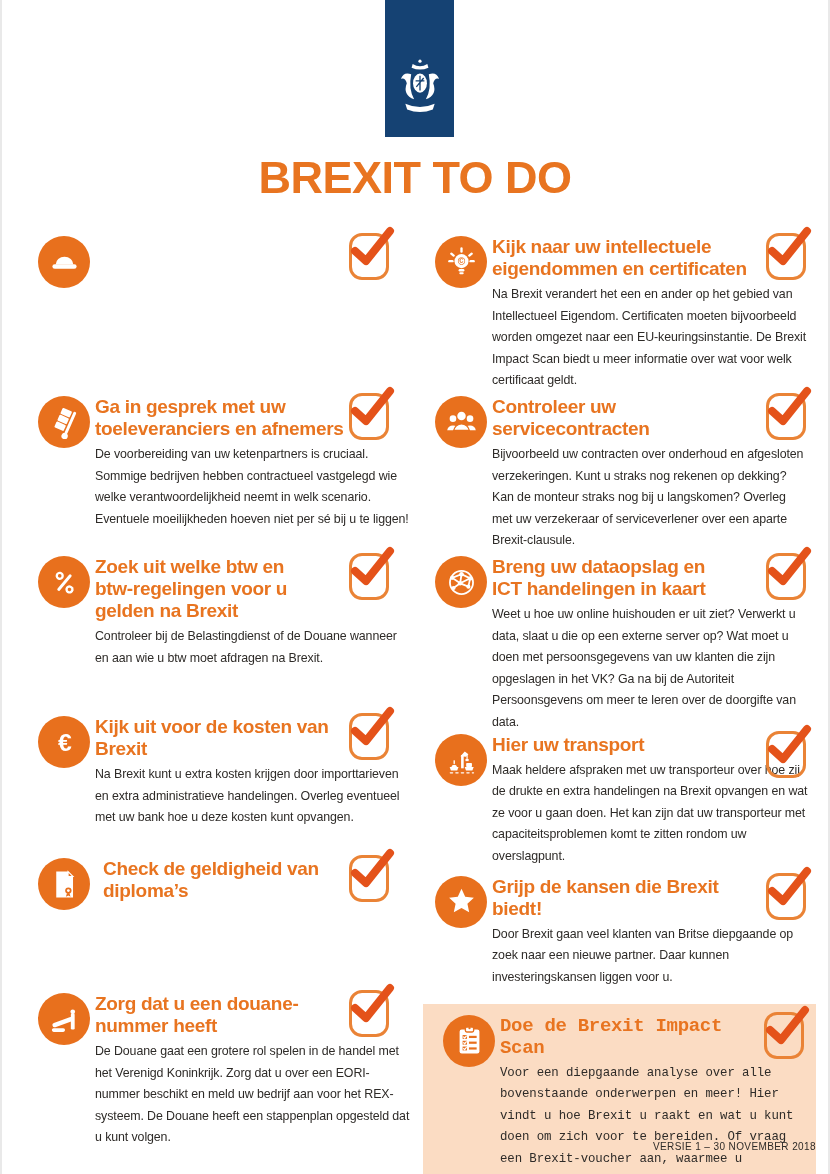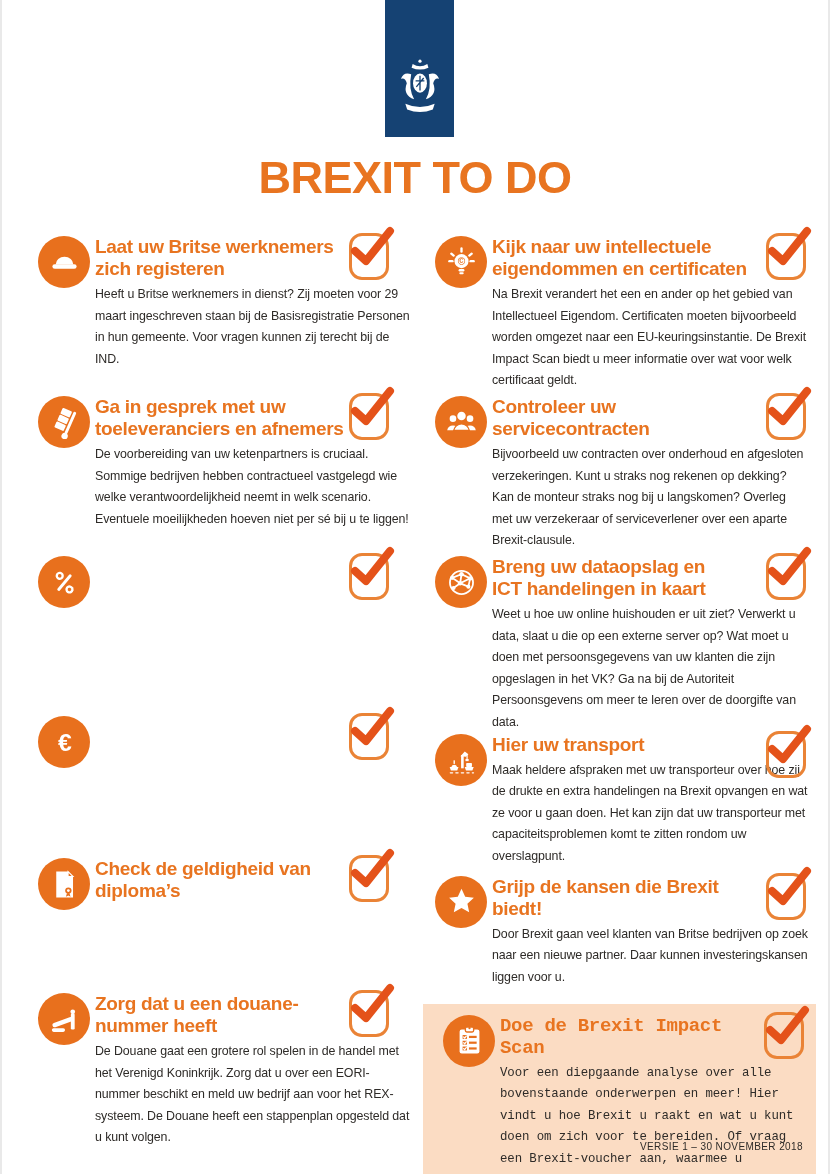--- a/index.html
+++ b/index.html
@@ -25,21 +25,21 @@
   .main-title{
     position:absolute;top:152px;left:0;width:100%;text-align:center;
     color:var(--orange);font-size:45px;font-weight:700;letter-spacing:-0.5px;
   }
   
   .columns{position:absolute;top:236px;left:36px;display:flex;gap:16px;}
   .col{width:381px;display:flex;flex-direction:column;}
   .item{position:relative;display:flex;align-items:flex-start;}
   .col .item:nth-child(-n+3){min-height:160px;}
   .col .item:nth-child(4){min-height:142px;}
-  .col-left .item:nth-child(5){min-height:135px;}
+  .col-left .item:nth-child(5){min-height:135px;gap:8px;}
   .col-right .item:nth-child(5){min-height:128px;}
   .icon-circle{
     width:52px;height:52px;border-radius:50%;background:var(--orange-icon);
     flex:none;display:flex;align-items:center;justify-content:center;margin-right:5px;
   }
   .icon-circle svg{width:33px;height:33px;}
   .content{flex:1;min-width:0;padding-top:0;}
   .item-title{
     color:var(--orange);font-size:19px;line-height:22px;font-weight:700;
     letter-spacing:-0.3px;white-space:pre-line;padding-right:46px;
@@ -60,21 +60,21 @@
   
   .item.highlight{
     background:var(--highlight);
     margin-left:-12px;margin-right:0;
     padding:11px 12px 16px 20px;
     font-family:Liberation Mono, monospace;
   }
   .item.highlight .checkbox{right:12px;top:8px;}
   
   .footer{
-    position:absolute;right:25px;top:1141px;color:var(--ink);
+    position:absolute;right:12px;top:1141px;color:var(--ink);
     font-size:10px;letter-spacing:0.4px;font-weight:400;
   }
 </style>
 </head>
 <body>
 
 <div class="page">
 
   <div class="logo-block">
     <svg viewBox="0 0 60 84">
@@ -94,25 +94,20 @@
 
   <div class="columns" id="columns">
       <div class="col col-left">
         <article class="item">
           <span class="icon-circle">
             <svg viewBox="0 0 24 24">
               <path d="M5.6 13.4a6.4 5.6 0 0 1 12.8 0z" fill="#fff"></path>
               <rect x="3.2" y="13.2" width="17.6" height="3.4" rx="1.7" fill="#fff"></rect>
             </svg>
           </span>
-          <div class="content">
-            <h3 class="item-title">Laat uw Britse werknemers
-zich registeren</h3>
-            <p class="item-body">Heeft u Britse werknemers in dienst? Zij moeten voor 29 maart ingeschreven staan bij de Basisregistratie Personen in hun gemeente. Voor vragen kunnen zij terecht bij de IND.</p>
-          </div>
           <span class="checkbox checked">
             <svg viewBox="0 0 46 42">
               <path d="M6 23 L17 33 L41 3" fill="none" stroke="var(--check)" stroke-width="8" stroke-linecap="round" stroke-linejoin="round"></path>
             </svg>
           </span>
         </article>
         <article class="item">
           <span class="icon-circle">
             <svg viewBox="0 0 24 24">
               <g transform="rotate(24 12 12)" fill="#fff">
@@ -141,33 +136,42 @@
               <g transform="rotate(12 12 12)" fill="#fff">
                 <circle cx="7.6" cy="8" r="3"></circle>
                 <circle cx="7.6" cy="8" r="1.3" fill="var(--orange-icon)"></circle>
                 <circle cx="16.6" cy="16.2" r="3"></circle>
                 <circle cx="16.6" cy="16.2" r="1.3" fill="var(--orange-icon)"></circle>
                 <rect x="11" y="4.6" width="2.1" height="15" rx="1" transform="rotate(28 12 12)"></rect>
               </g>
             </svg>
           </span>
           <div class="content">
+            <h3 class="item-title">Zoek uit welke btw en
+btw-regelingen voor u
+gelden na Brexit</h3>
+            <p class="item-body">Controleer bij de Belastingdienst of de Douane wanneer en aan wie u btw moet afdragen na Brexit.</p>
           </div>
           <span class="checkbox checked">
             <svg viewBox="0 0 46 42">
               <path d="M6 23 L17 33 L41 3" fill="none" stroke="var(--check)" stroke-width="8" stroke-linecap="round" stroke-linejoin="round"></path>
             </svg>
           </span>
         </article>
         <article class="item">
           <span class="icon-circle">
             <svg viewBox="0 0 24 24">
               <text x="12.2" y="18.2" text-anchor="middle" font-size="18" font-weight="bold" font-family="Liberation Sans, DejaVu Sans, sans-serif" fill="#fff">€</text>
             </svg>
           </span>
+          <div class="content">
+            <h3 class="item-title">Kijk uit voor de kosten van
+Brexit</h3>
+            <p class="item-body">Na Brexit kunt u extra kosten krijgen door importtarieven en extra administratieve handelingen. Overleg eventueel met uw bank hoe u deze kosten kunt opvangen.</p>
+          </div>
           <span class="checkbox checked">
             <svg viewBox="0 0 46 42">
               <path d="M6 23 L17 33 L41 3" fill="none" stroke="var(--check)" stroke-width="8" stroke-linecap="round" stroke-linejoin="round"></path>
             </svg>
           </span>
         </article>
         <article class="item">
           <span class="icon-circle">
             <svg viewBox="0 0 24 24">
               <path d="M6 2.6h8.6l3.6 3.6v15.2H6z" fill="#fff"></path>
@@ -320,21 +324,21 @@
         </article>
         <article class="item">
           <span class="icon-circle">
             <svg viewBox="0 0 24 24">
               <path d="M12 2.8l2.7 5.8 6.3 0.7-4.7 4.3 1.3 6.2-5.6-3.1-5.6 3.1 1.3-6.2L3 9.3l6.3-0.7z" fill="#fff"></path>
             </svg>
           </span>
           <div class="content">
             <h3 class="item-title">Grijp de kansen die Brexit
 biedt!</h3>
-            <p class="item-body">Door Brexit gaan veel klanten van Britse bedrijven op zoek naar een nieuwe partner. Daar kunnen investeringskansen liggen voor u.</p>
+            <p class="item-body">Door Brexit gaan veel klanten van Britse diepgaande op zoek naar een nieuwe partner. Daar kunnen investeringskansen liggen voor u.</p>
           </div>
           <span class="checkbox checked">
             <svg viewBox="0 0 46 42">
               <path d="M6 23 L17 33 L41 3" fill="none" stroke="var(--check)" stroke-width="8" stroke-linecap="round" stroke-linejoin="round"></path>
             </svg>
           </span>
         </article>
         <article class="item highlight single-line">
           <span class="icon-circle">
             <svg viewBox="0 0 24 24">

